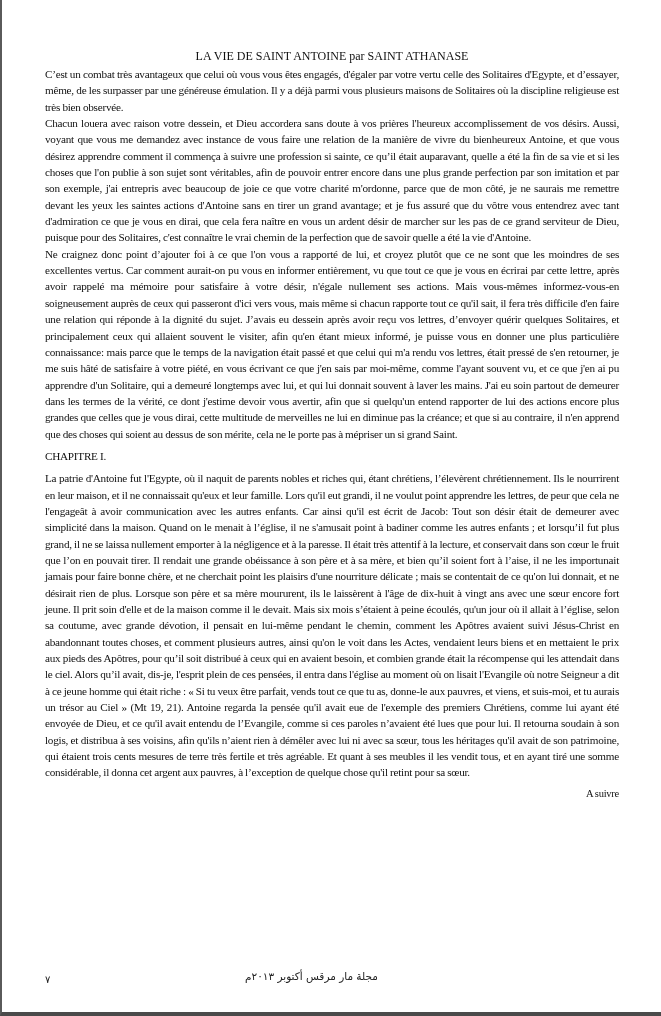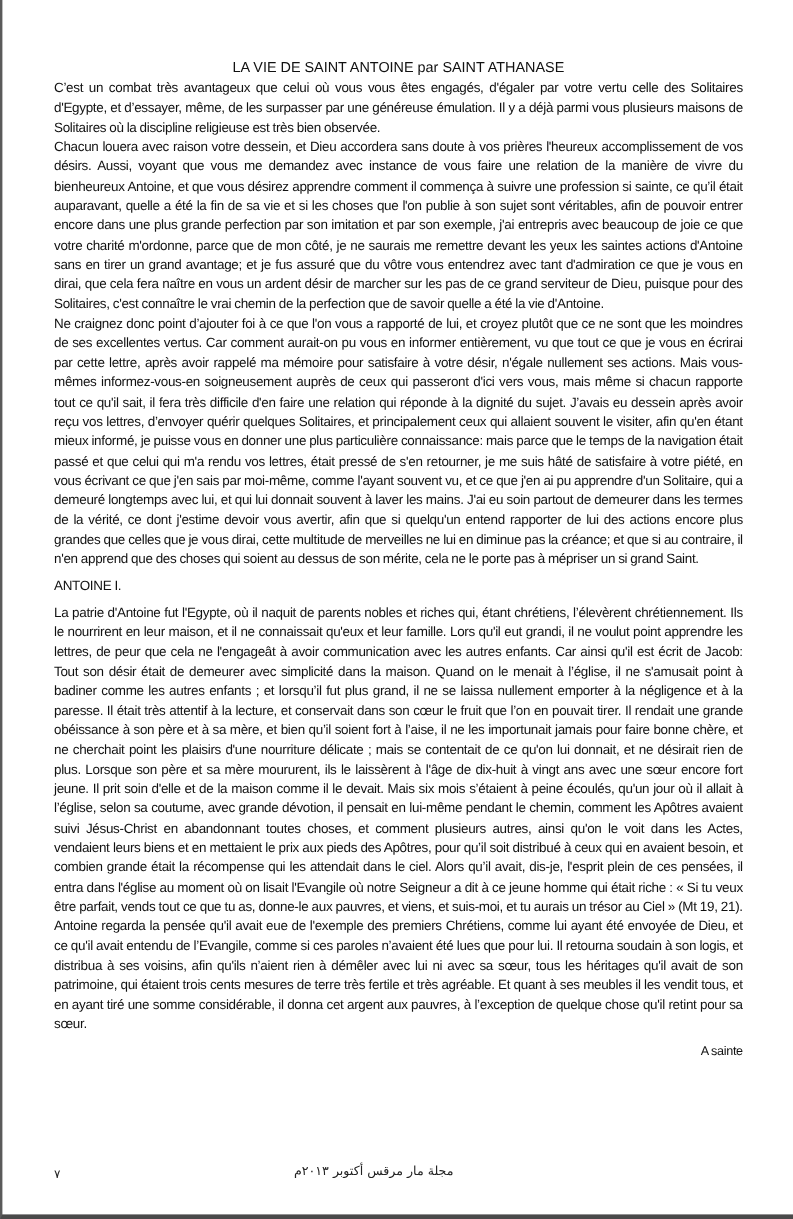--- a/index.html
+++ b/index.html
@@ -4,21 +4,21 @@
 <style>
   html, body { margin: 0; padding: 0; background: #ffffff; }
   body { width: 661px; height: 1016px; position: relative; overflow: hidden; }
   .page {
     position: absolute; left: 0; top: 0; width: 661px; height: 1016px;
     background: #ffffff; box-sizing: border-box;
     border-left: 2px solid #5a5a5a; border-bottom: 4px solid #4a4a4a;
   }
   .content {
     position: absolute; left: 43px; top: 46px; width: 574px;
-    font-family: Liberation Sans, sans-serif;
+    font-family: Liberation Serif, serif;
     font-size: 11.2px; line-height: 16.35px; color: #111111;
     letter-spacing: -0.25px; word-spacing: -0.3px;
   }
   .title {
     text-align: center; font-size: 12px; line-height: 20px; margin: 0 0 0 0;
     letter-spacing: 0; word-spacing: 0;
   }
   .para { margin: 0; text-align: justify; }
   .chapter { margin: 6px 0 6px 0; text-align: left; }
   .suivre { text-align: right; margin-top: 5px; font-size: 10.5px; }
@@ -31,21 +31,21 @@
 </style>
 </head>
 <body>
 
 <div class="page">
   <div class="content">
     <div class="title">LA VIE DE SAINT ANTOINE par SAINT ATHANASE</div>
     <p class="para">C’est un combat très avantageux que celui où vous vous êtes engagés, d'égaler par votre vertu celle des Solitaires d'Egypte, et d’essayer, même, de les surpasser par une généreuse émulation. Il y a déjà parmi vous plusieurs maisons de Solitaires où la discipline religieuse est très bien observée.</p>
     <p class="para">Chacun louera avec raison votre dessein, et Dieu accordera sans doute à vos prières l'heureux accomplissement de vos désirs. Aussi, voyant que vous me demandez avec instance de vous faire une relation de la manière de vivre du bienheureux Antoine, et que vous désirez apprendre comment il commença à suivre une profession si sainte, ce qu’il était auparavant, quelle a été la fin de sa vie et si les choses que l'on publie à son sujet sont véritables, afin de pouvoir entrer encore dans une plus grande perfection par son imitation et par son exemple, j'ai entrepris avec beaucoup de joie ce que votre charité m'ordonne, parce que de mon côté, je ne saurais me remettre devant les yeux les saintes actions d'Antoine sans en tirer un grand avantage; et je fus assuré que du vôtre vous entendrez avec tant d'admiration ce que je vous en dirai, que cela fera naître en vous un ardent désir de marcher sur les pas de ce grand serviteur de Dieu, puisque pour des Solitaires, c'est connaître le vrai chemin de la perfection que de savoir quelle a été la vie d'Antoine.</p>
     <p class="para">Ne craignez donc point d’ajouter foi à ce que l'on vous a rapporté de lui, et croyez plutôt que ce ne sont que les moindres de ses excellentes vertus. Car comment aurait-on pu vous en informer entièrement, vu que tout ce que je vous en écrirai par cette lettre, après avoir rappelé ma mémoire pour satisfaire à votre désir, n'égale nullement ses actions. Mais vous-mêmes informez-vous-en soigneusement auprès de ceux qui passeront d'ici vers vous, mais même si chacun rapporte tout ce qu'il sait, il fera très difficile d'en faire une relation qui réponde à la dignité du sujet. J’avais eu dessein après avoir reçu vos lettres, d’envoyer quérir quelques Solitaires, et principalement ceux qui allaient souvent le visiter, afin qu'en étant mieux informé, je puisse vous en donner une plus particulière connaissance: mais parce que le temps de la navigation était passé et que celui qui m'a rendu vos lettres, était pressé de s'en retourner, je me suis hâté de satisfaire à votre piété, en vous écrivant ce que j'en sais par moi-même, comme l'ayant souvent vu, et ce que j'en ai pu apprendre d'un Solitaire, qui a demeuré longtemps avec lui, et qui lui donnait souvent à laver les mains. J'ai eu soin partout de demeurer dans les termes de la vérité, ce dont j'estime devoir vous avertir, afin que si quelqu'un entend rapporter de lui des actions encore plus grandes que celles que je vous dirai, cette multitude de merveilles ne lui en diminue pas la créance; et que si au contraire, il n'en apprend que des choses qui soient au dessus de son mérite, cela ne le porte pas à mépriser un si grand Saint.</p>
-    <p class="chapter">ANTOINE I.</p>
+    <p class="chapter">CHAPITRE I.</p>
     <p class="para">La patrie d'Antoine fut l'Egypte, où il naquit de parents nobles et riches qui, étant chrétiens, l’élevèrent chrétiennement. Ils le nourrirent en leur maison, et il ne connaissait qu'eux et leur famille. Lors qu'il eut grandi, il ne voulut point apprendre les lettres, de peur que cela ne l'engageât à avoir communication avec les autres enfants. Car ainsi qu'il est écrit de Jacob: Tout son désir était de demeurer avec simplicité dans la maison. Quand on le menait à l’église, il ne s'amusait point à badiner comme les autres enfants ; et lorsqu’il fut plus grand, il ne se laissa nullement emporter à la négligence et à la paresse. Il était très attentif à la lecture, et conservait dans son cœur le fruit que l’on en pouvait tirer. Il rendait une grande obéissance à son père et à sa mère, et bien qu’il soient fort à l’aise, il ne les importunait jamais pour faire bonne chère, et ne cherchait point les plaisirs d'une nourriture délicate ; mais se contentait de ce qu'on lui donnait, et ne désirait rien de plus. Lorsque son père et sa mère moururent, ils le laissèrent à l'âge de dix-huit à vingt ans avec une sœur encore fort jeune. Il prit soin d'elle et de la maison comme il le devait. Mais six mois s’étaient à peine écoulés, qu'un jour où il allait à l’église, selon sa coutume, avec grande dévotion, il pensait en lui-même pendant le chemin, comment les Apôtres avaient suivi Jésus-Christ en abandonnant toutes choses, et comment plusieurs autres, ainsi qu'on le voit dans les Actes, vendaient leurs biens et en mettaient le prix aux pieds des Apôtres, pour qu’il soit distribué à ceux qui en avaient besoin, et combien grande était la récompense qui les attendait dans le ciel. Alors qu’il avait, dis-je, l'esprit plein de ces pensées, il entra dans l'église au moment où on lisait l'Evangile où notre Seigneur a dit à ce jeune homme qui était riche : « Si tu veux être parfait, vends tout ce que tu as, donne-le aux pauvres, et viens, et suis-moi, et tu aurais un trésor au Ciel » (Mt 19, 21). Antoine regarda la pensée qu'il avait eue de l'exemple des premiers Chrétiens, comme lui ayant été envoyée de Dieu, et ce qu'il avait entendu de l’Evangile, comme si ces paroles n’avaient été lues que pour lui. Il retourna soudain à son logis, et distribua à ses voisins, afin qu'ils n’aient rien à démêler avec lui ni avec sa sœur, tous les héritages qu'il avait de son patrimoine, qui étaient trois cents mesures de terre très fertile et très agréable. Et quant à ses meubles il les vendit tous, et en ayant tiré une somme considérable, il donna cet argent aux pauvres, à l’exception de quelque chose qu'il retint pour sa sœur.</p>
-    <div class="suivre">A sainte</div>
+    <div class="suivre">A suivre</div>
   </div>
   <div class="footer">
     <span class="page-number">٧</span>
     <span class="journal">مجلة مار مرقس أكتوبر ٢٠١٣م</span>
   </div>
 </div>
 
 </body></html>

